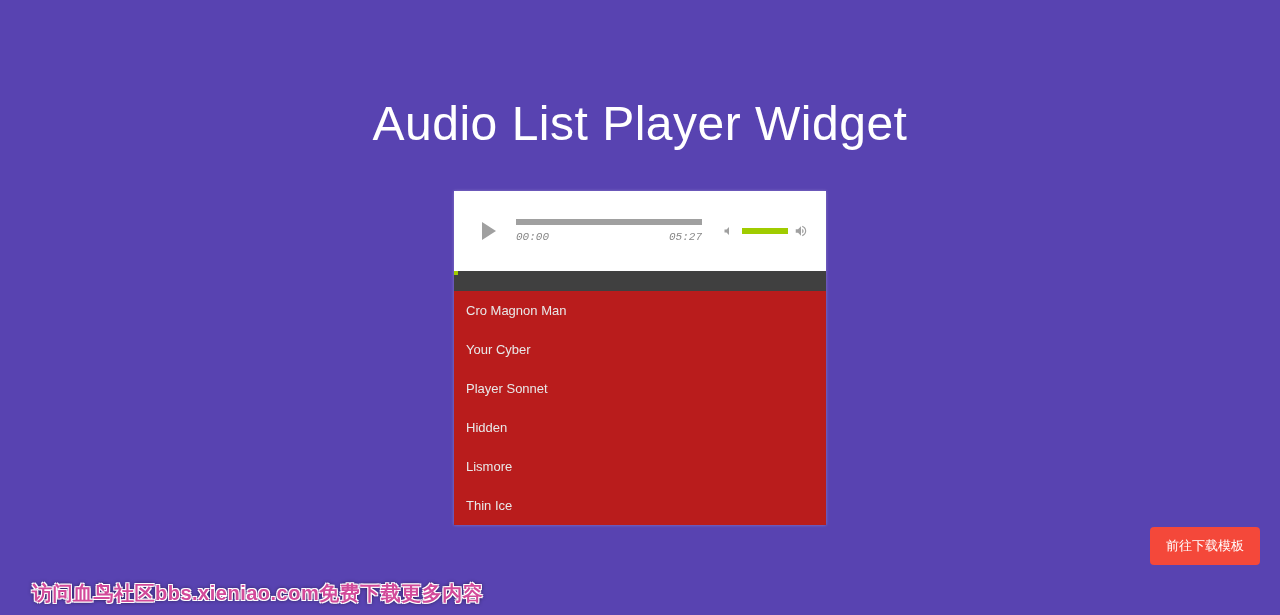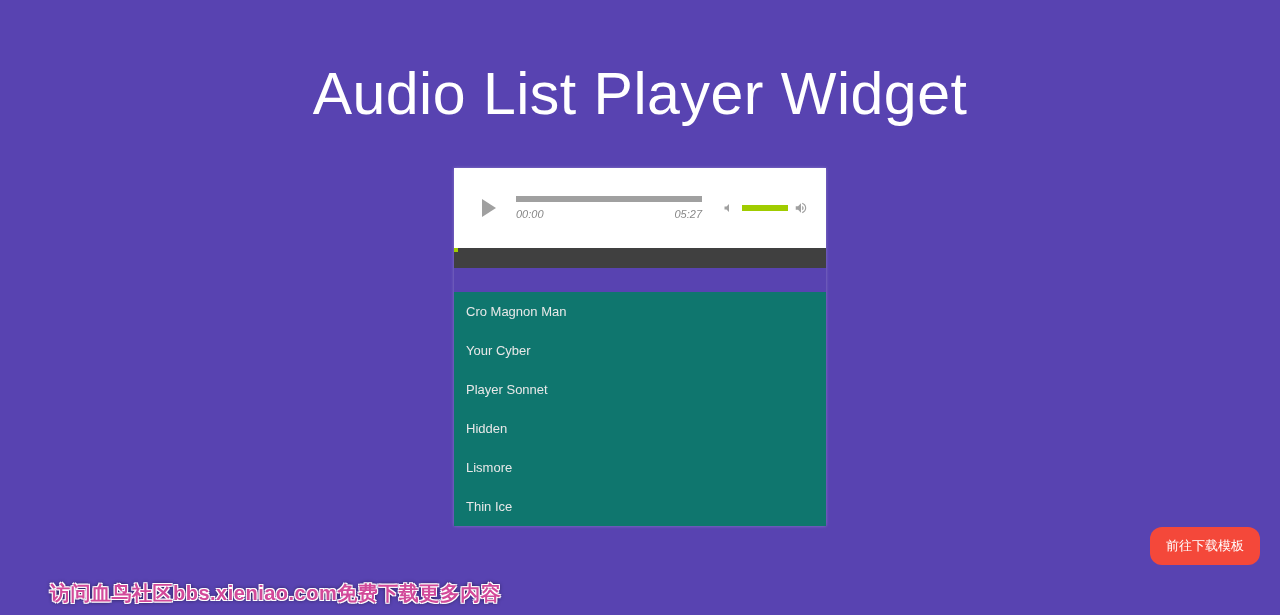--- a/index.html
+++ b/index.html
@@ -7,25 +7,26 @@
   body {
     background: #5843b1;
     font-family: "Segoe UI", Arial, sans-serif;
     color: #fff;
     position: relative;
   }
   .page-title {
     text-align: center;
     font-family: "Segoe UI Light", "Helvetica Neue", Arial, sans-serif;
     font-weight: 200;
-    font-size: 59px;
+    font-size: 48px;
     letter-spacing: 0.5px;
     padding-top: 60px;
     padding-bottom: 40px;
     color: #ffffff;
+    margin-top: 36px;
   }
   .player-widget {
     width: 372px;
     margin: 0 auto;
     box-shadow: 0 0 3px rgba(255,255,255,0.3);
   }
   .player-controls {
     background: #ffffff;
     height: 80px;
     display: flex;
@@ -55,21 +56,21 @@
     border-radius: 0;
     margin-bottom: 6px;
     cursor: pointer;
   }
   .times {
     display: flex;
     justify-content: space-between;
     font-size: 11px;
     color: #888;
     font-style: italic;
-    font-family: Liberation Sans, sans-serif;
+    font-family: Liberation Mono, monospace;
   }
   .volume-area {
     display: flex;
     align-items: center;
     gap: 6px;
     flex-shrink: 0;
   }
   .mute-icon, .vol-max-icon {
     width: 14px; height: 14px;
     display: flex; align-items: center; justify-content: center;
@@ -87,47 +88,46 @@
     position: relative;
   }
   .progress-strip::before {
     content: "";
     position: absolute;
     left: 0; top: 0;
     width: 4px; height: 4px;
     background: #a0cc00;
   }
   .playlist {
-    background: #0f766e;
+    background: #b91c1c;
     list-style: none;
     max-height: 316px;
     overflow: hidden;
-    margin-top: 24px;
   }
   .playlist li {
     padding: 12px 12px;
     font-size: 13px;
     color: #e8e8e8;
     cursor: pointer;
   }
   .download-btn {
     position: absolute;
     right: 20px;
     bottom: 50px;
     background: #f4483a;
     color: #fff;
     font-size: 13px;
     padding: 10px 16px;
     border: none;
-    border-radius: 12px;
+    border-radius: 4px;
     cursor: pointer;
   }
   .watermark {
     position: absolute;
-    left: 50px;
+    left: 32px;
     bottom: 8px;
     font-size: 20px;
     font-weight: 700;
     font-family: "Microsoft YaHei", Arial, sans-serif;
     color: #d24a9a;
     text-shadow:
       -1px -1px 0 #fff,
        1px -1px 0 #fff,
       -1px  1px 0 #fff,
        1px  1px 0 #fff,

